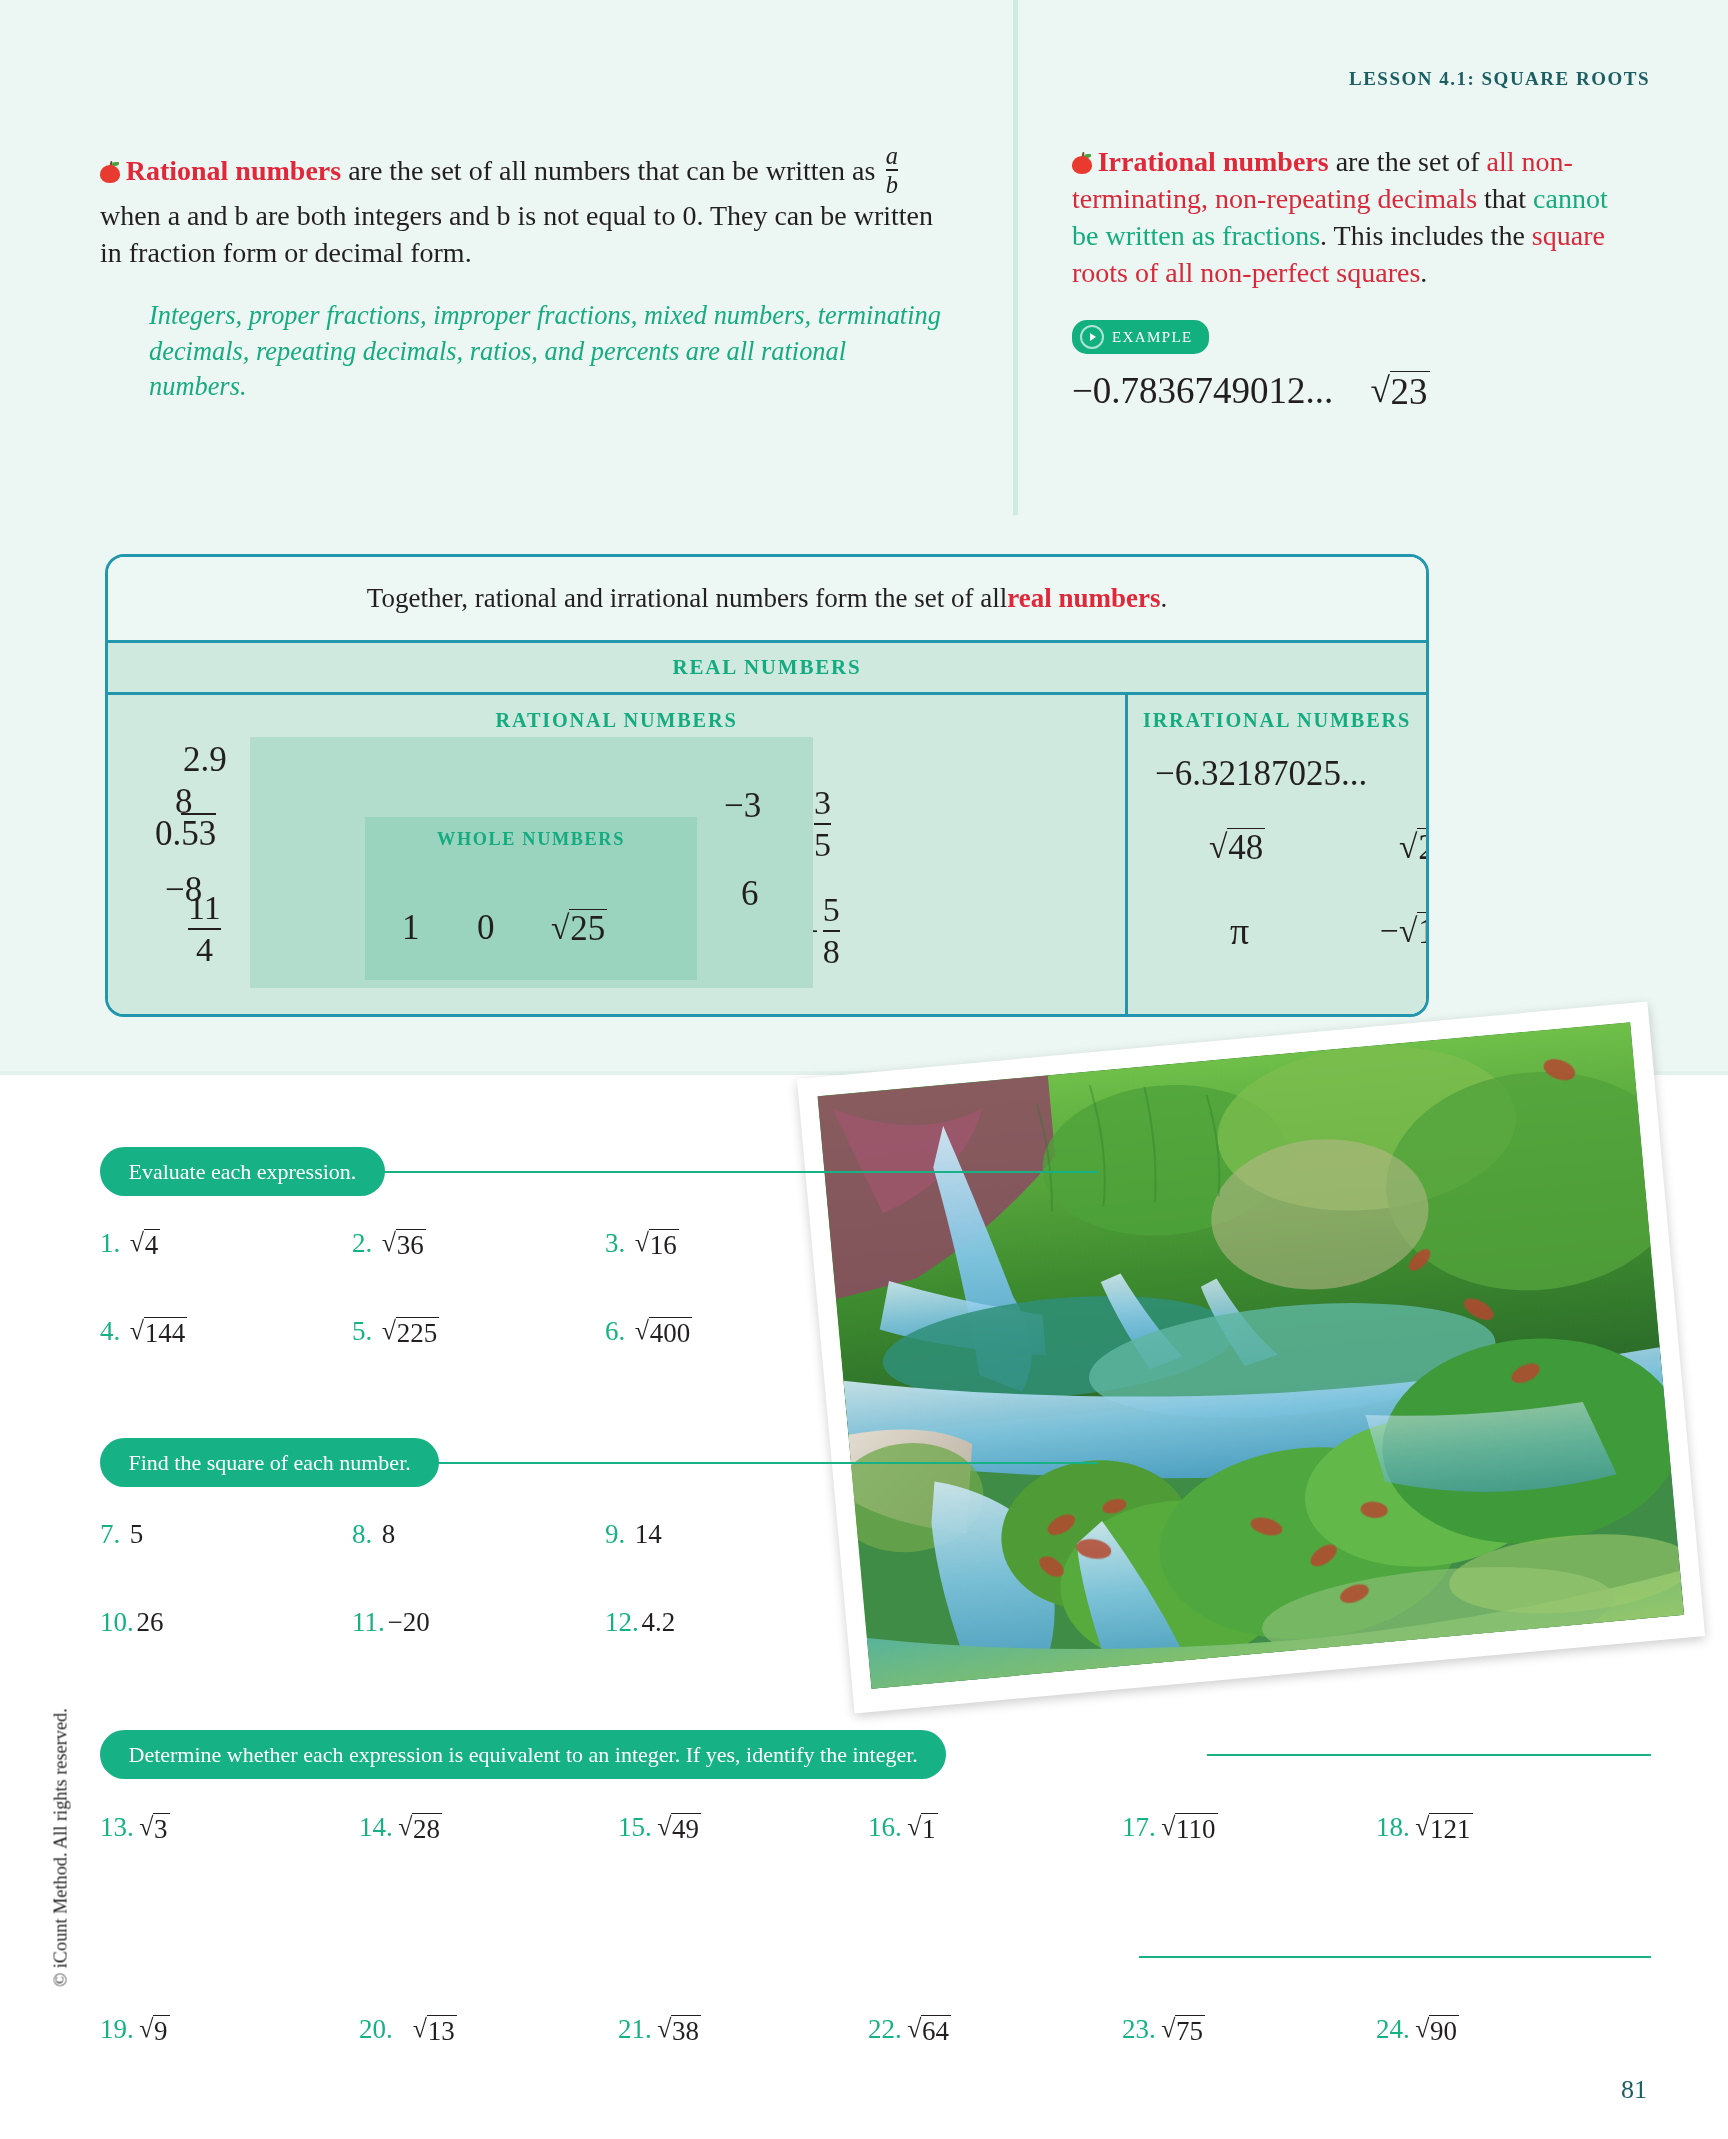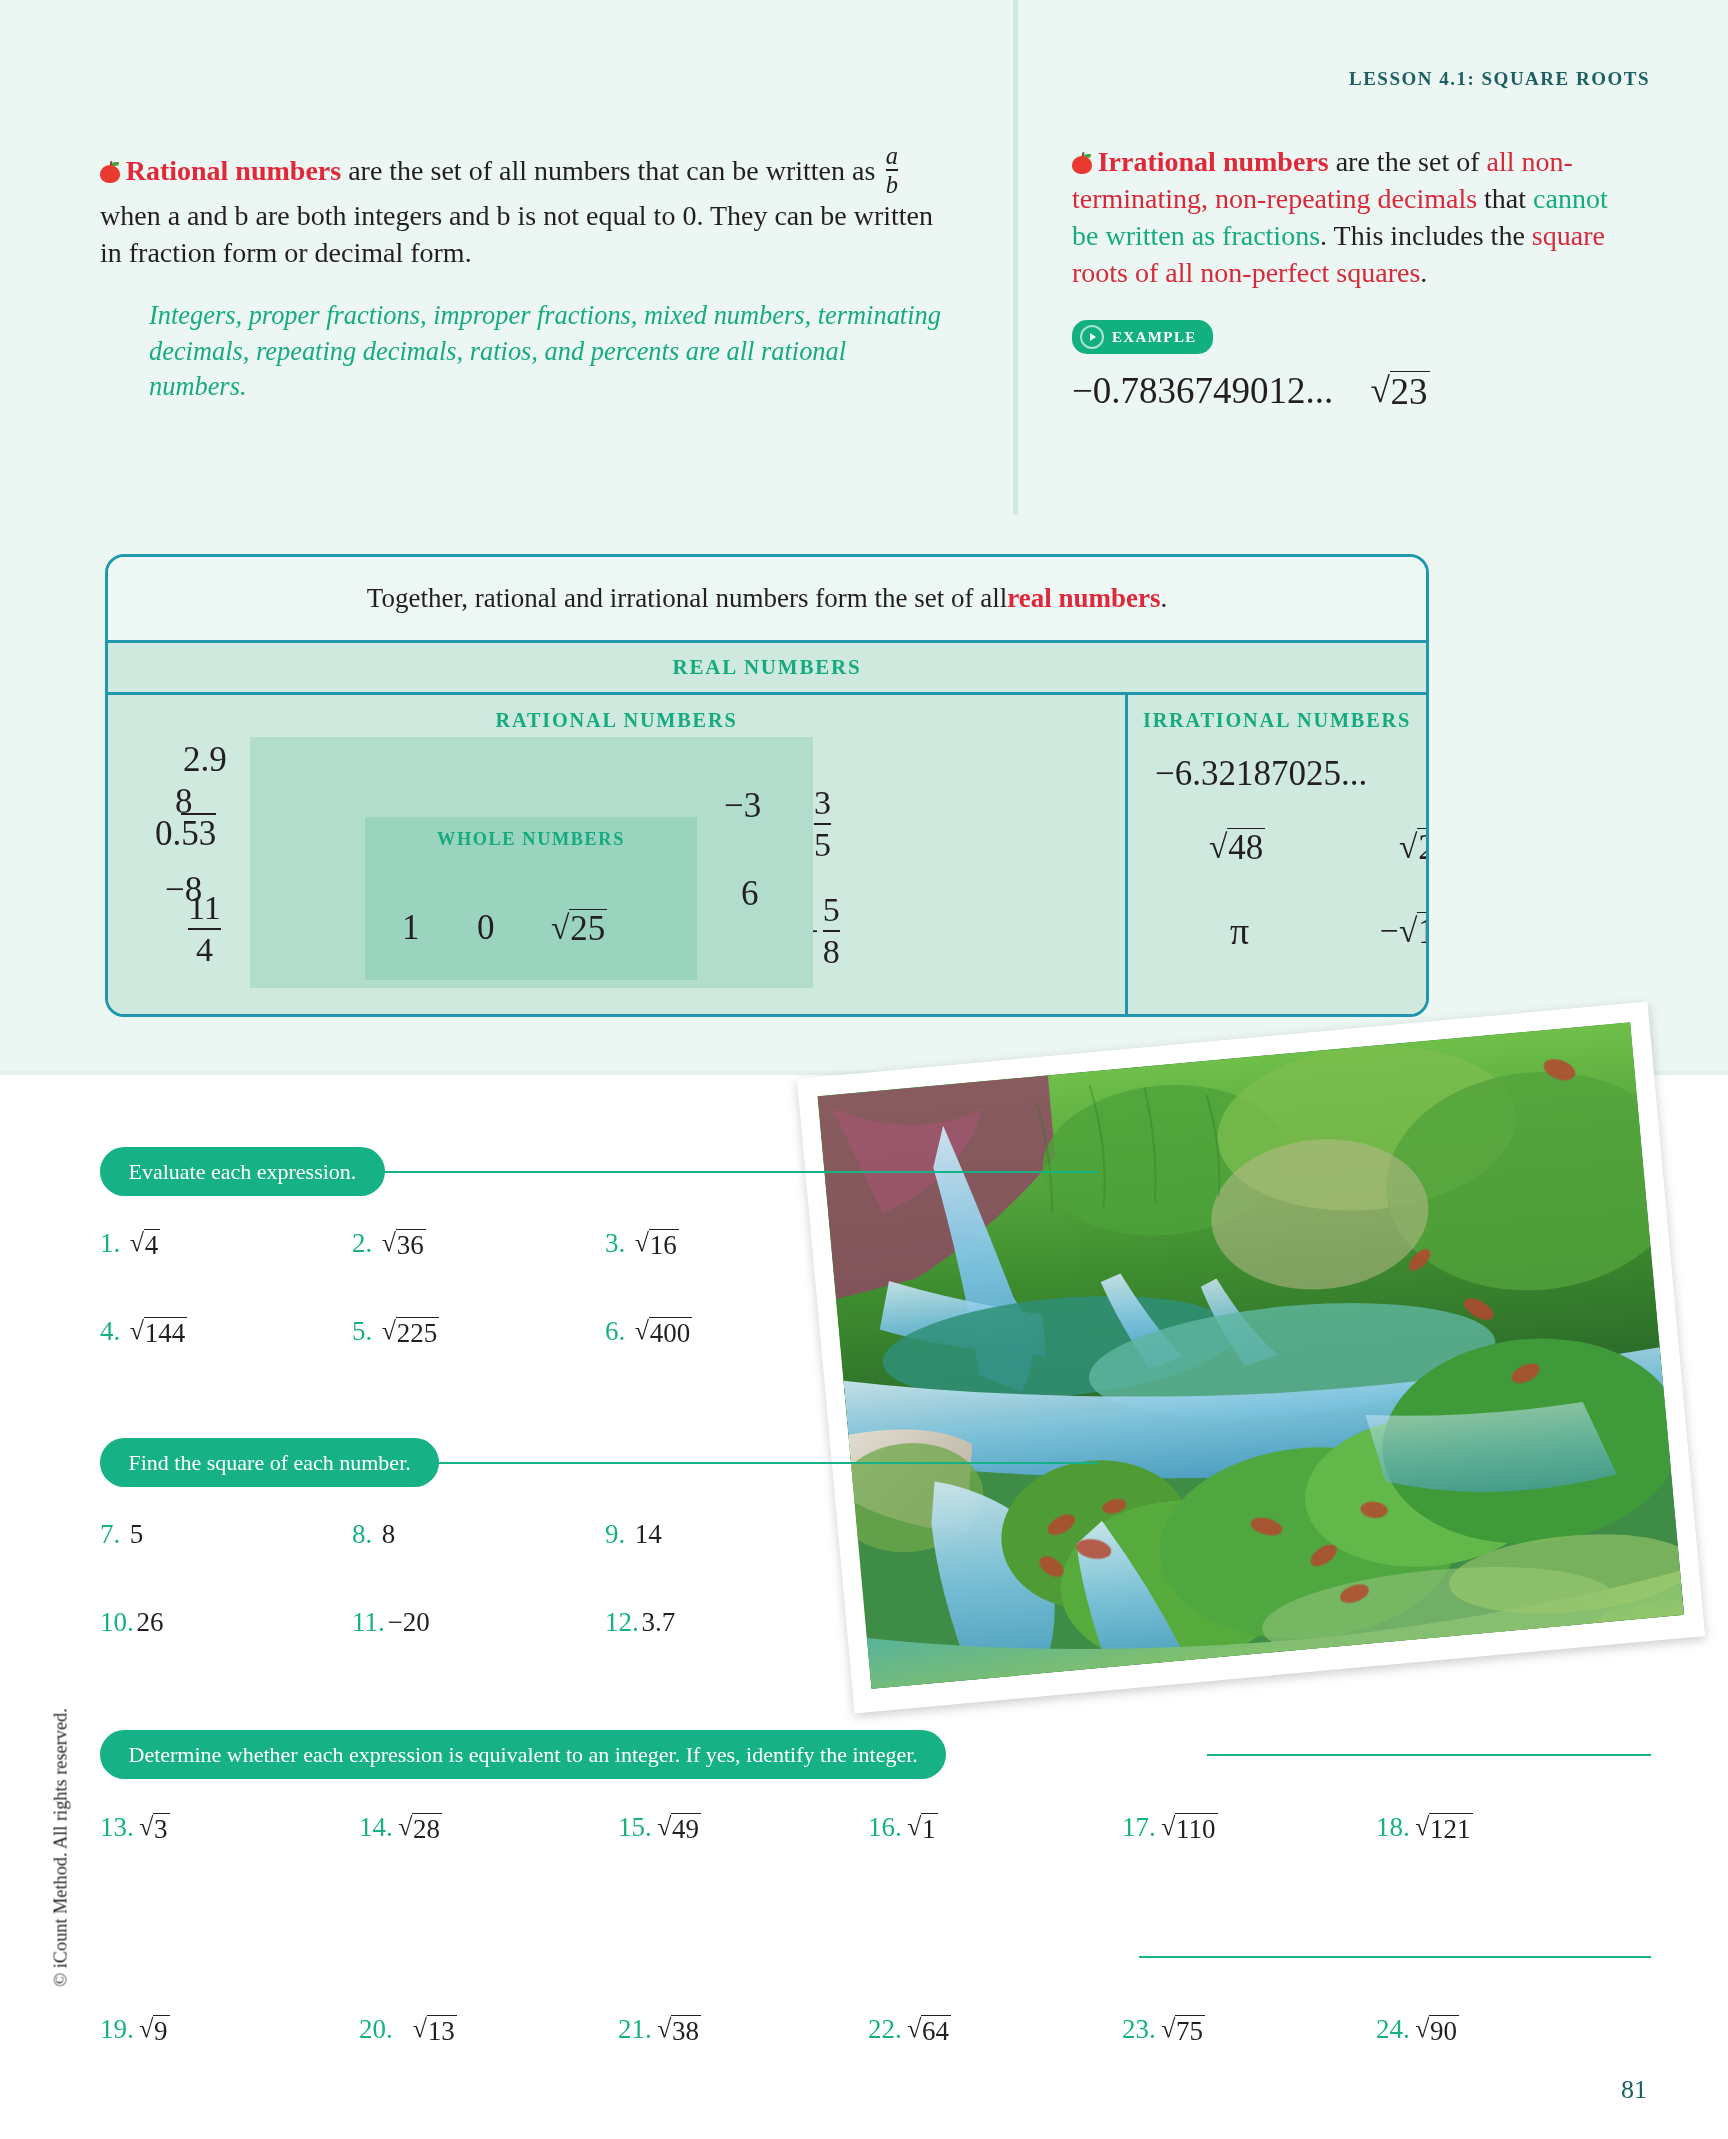--- a/index.html
+++ b/index.html
@@ -75,21 +75,21 @@
     width:20.3px;height:20.3px;border-radius:50%;
     border:2px solid rgba(255,255,255,.65);
     display:flex;align-items:center;justify-content:center;flex:0 0 auto;
   }
   .play-circle i{
     display:block;width:0;height:0;margin-left:2px;
     border-left:6.8px solid #ffffff;
     border-top:4.7px solid transparent;border-bottom:4.7px solid transparent;
   }
   .example-pill span{
-    color:#fff;font-size:15px;font-weight:700;letter-spacing:1.4px;
+    color:#fff;font-size:15px;font-weight:400;letter-spacing:1.4px;
   }
   .example-values{
     margin-top:15px;display:flex;align-items:flex-end;gap:37px;
     font-size:37px;color:#231f20;
   }
   
   .rad{display:inline-flex;align-items:flex-start;line-height:1;}
   .rad .sign{font-size:0.96em;line-height:1;transform:translateY(0.05em);}
   .rad .rands{
     border-top:1.7px solid currentColor;padding:1.4px 2px 0 0.7px;
@@ -474,21 +474,21 @@
     <div class="prob" style="left:100px;top:33px;gap:2.7px;">
       <span class="pnum">10.</span>
       <span class="pval">26</span>
     </div>
     <div class="prob" style="left:352px;top:33px;gap:2.7px;">
       <span class="pnum">11.</span>
       <span class="pval">−20</span>
     </div>
     <div class="prob" style="left:605px;top:33px;gap:2.7px;">
       <span class="pnum">12.</span>
-      <span class="pval">3.7</span>
+      <span class="pval">4.2</span>
     </div>
   </div>
 </div>
 
 <div class="ex-section" style="top:1730px;">
   <div class="pill-row">
     <div class="pill-line" style="left:1207px;width:444px;"></div>
     <div class="pill">Determine whether each expression is equivalent to an integer. If yes, identify the integer.</div>
   </div>
   <div class="prob-row" style="height:81px;">

